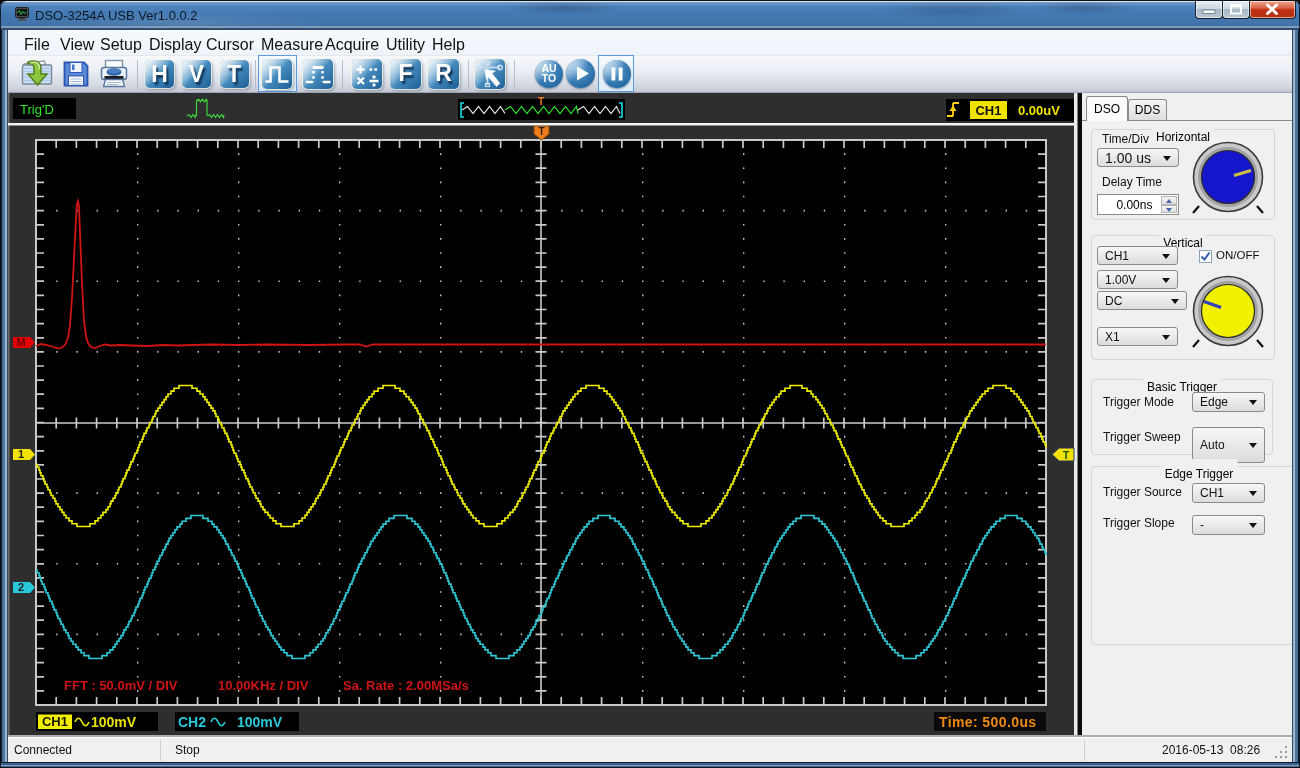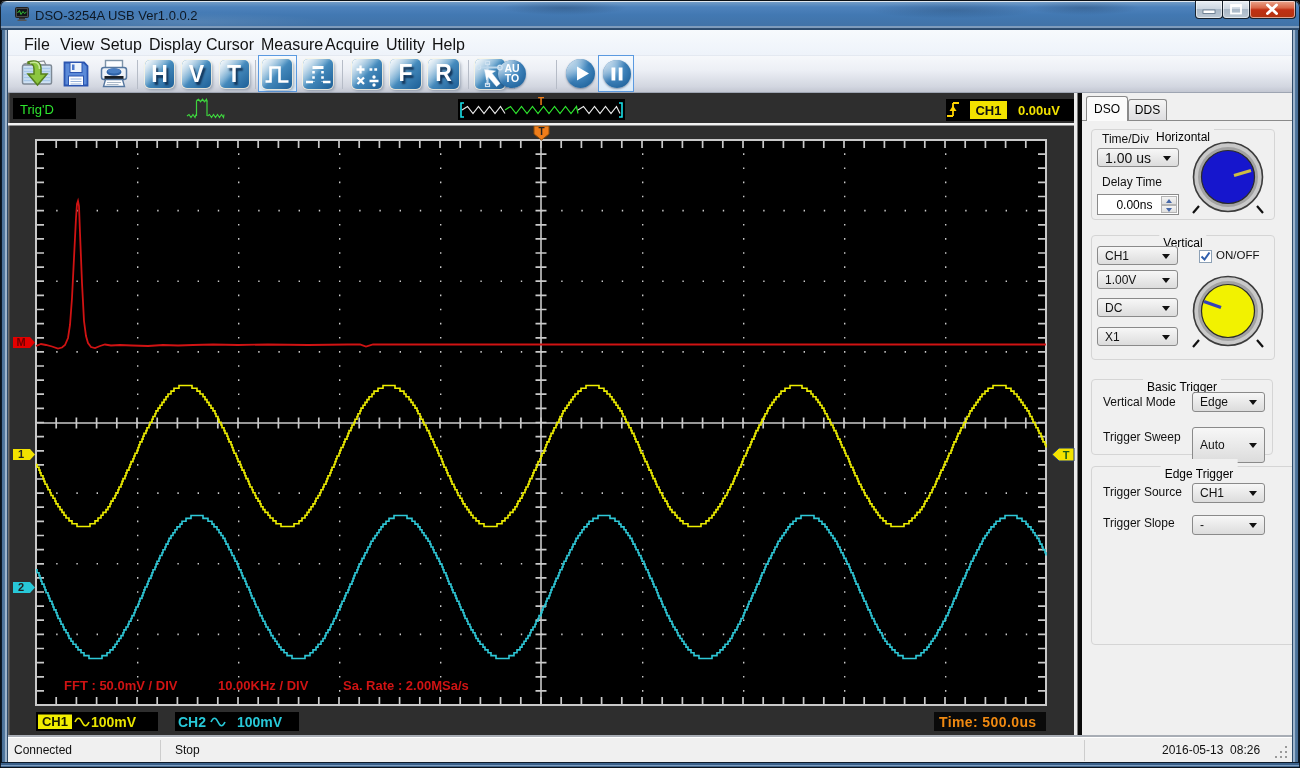--- a/index.html
+++ b/index.html
@@ -168,21 +168,21 @@
         <i class="gl"></i>
       </div>
       <div class="tbtn big" style="left:467px;"><svg width="30" height="30" viewBox="0 0 30 30">
 <path d="M12.5,4 V26 M5,8.5 H25" stroke="#bcd6ea" stroke-width="2.2" fill="none"></path>
 <rect x="10.5" y="2.5" width="4" height="3" fill="none" stroke="#cfe2f1" stroke-width="1.2"></rect>
 <rect x="10.5" y="24.5" width="4" height="3" fill="none" stroke="#cfe2f1" stroke-width="1.2"></rect>
 <circle cx="25" cy="8.5" r="2.2" fill="none" stroke="#cfe2f1" stroke-width="1.4"></circle>
 <circle cx="4" cy="8.5" r="1.8" fill="none" stroke="#cfe2f1" stroke-width="1.2"></circle>
 <polygon points="9.5,10.5 20.5,12 17,14.2 25,24.5 21.5,27.5 13.2,17.8 11.5,21" fill="#fff" stroke="#e8f1f8" stroke-width="0.5"></polygon>
         </svg><i class="gl"></i></div>
-      <div class="rbtn" style="left:490px;top:3.5px;width:28px;height:28px">
+      <div class="rbtn" style="left:527px;top:3.5px;width:28px;height:28px">
         <div class="auto">AU<br>TO</div>
         <i class="rgl"></i>
       </div>
       <div class="rbtn" style="left:558px;top:3px;width:29px;height:29px"><svg width="29" height="29" viewBox="0 0 29 29">
           <polygon points="11,7.5 11,21.5 23,14.5" fill="#fff"></polygon>
         </svg><i class="rgl"></i></div>
       <div class="sel" style="left:590px;width:36px"></div>
       <div class="rbtn" style="left:594.5px;top:4px;width:28px;height:28px"><svg width="28" height="28" viewBox="0 0 28 28">
           <rect x="8.5" y="7.5" width="3.8" height="13" fill="#fff"></rect>
           <rect x="15.7" y="7.5" width="3.8" height="13" fill="#fff"></rect>
@@ -299,40 +299,40 @@
   <div class="cb" style="left:117px;top:157px">
         <svg width="13" height="13" viewBox="0 0 13 13">
           <path d="M2.5,6.5 L5.5,9.5 L10.5,2.5" fill="none" stroke="#2f5fae" stroke-width="2"></path>
         </svg>
       </div>
   <div class="lab" style="left:134px;top:156px;font-size:11.5px">ON/OFF</div>
   <div class="combo" style="left:15px;top:177px;width:81px;height:19px">
         <span style="font-size:12px">1.00V</span>
         <i class="arr"></i>
       </div>
-  <div class="combo" style="left:15px;top:205px;width:81px;height:19px">
+  <div class="combo" style="left:15px;top:198px;width:90px;height:19px">
         <span style="font-size:12px">DC</span>
         <i class="arr"></i>
       </div>
   <div class="combo" style="left:15px;top:234px;width:81px;height:19px">
         <span style="font-size:12px">X1</span>
         <i class="arr"></i>
       </div>
   <svg style="position:absolute;left:100px;top:172px" width="92" height="92" viewBox="0 0 92 92">
 <path d="M17,75 l-6,7 M75,75 l6,7" stroke="#111" stroke-width="2.2" fill="none"></path>
 <circle cx="46" cy="46" r="34.5" fill="#c9c9c9" stroke="#3c3c3c" stroke-width="1.6"></circle>
 <circle cx="46" cy="46" r="30" fill="#a2a2a2"></circle>
 <circle cx="46" cy="46" r="26.5" fill="#f2f200" stroke="#2a2a2a" stroke-width="1.2"></circle>
 <path d="M22,36.5 L39,42.5" stroke="#3340bb" stroke-width="3.4" fill="none"></path>
 </svg>
 
   <div class="grp" style="left:9px;top:286px;width:182px;height:76px">
         <span class="glab">Basic Trigger</span>
       </div>
-  <div class="lab" style="left:21px;top:302px">Vertical Mode</div>
+  <div class="lab" style="left:21px;top:302px">Trigger Mode</div>
   <div class="combo" style="left:110px;top:299px;width:73px;height:20px">
         <span style="font-size:12px">Edge</span>
         <i class="arr"></i>
       </div>
   <div class="lab" style="left:21px;top:337px">Trigger Sweep</div>
   <div class="combo" style="left:110px;top:334px;width:73px;height:36px">
         <span style="font-size:12px">Auto</span>
         <i class="arr"></i>
       </div>
 

